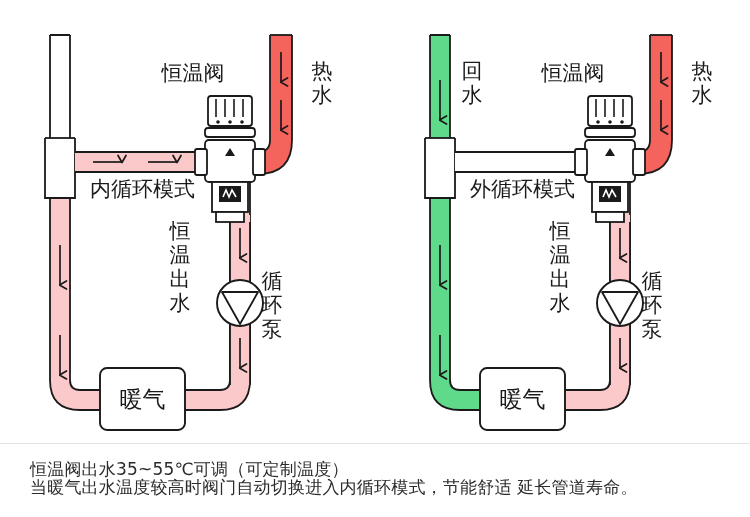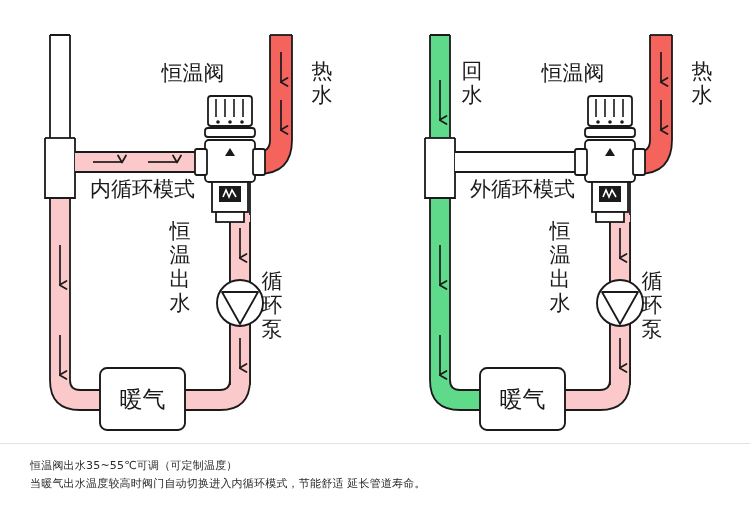--- a/index.html
+++ b/index.html
@@ -37,21 +37,21 @@
     font-family: "DejaVu Sans", "Liberation Sans", sans-serif;
   }
   .boxlabel {
     font-size: 23px;
     fill: #1a1a1a;
     font-family: "DejaVu Sans", "Liberation Sans", sans-serif;
   }
   .footnote {
     position: absolute;
     left: 30px;
-    font-size: 11px;
+    font-size: 17px;
     color: #2b2b2b;
     font-family: "DejaVu Sans", "Liberation Sans", sans-serif;
     letter-spacing: 0.2px;
     white-space: nowrap;
   }
   #foot1 { top: 458px; }
   #foot2 { top: 476px; }
   .divider {
     position: absolute;
     left: 0;

